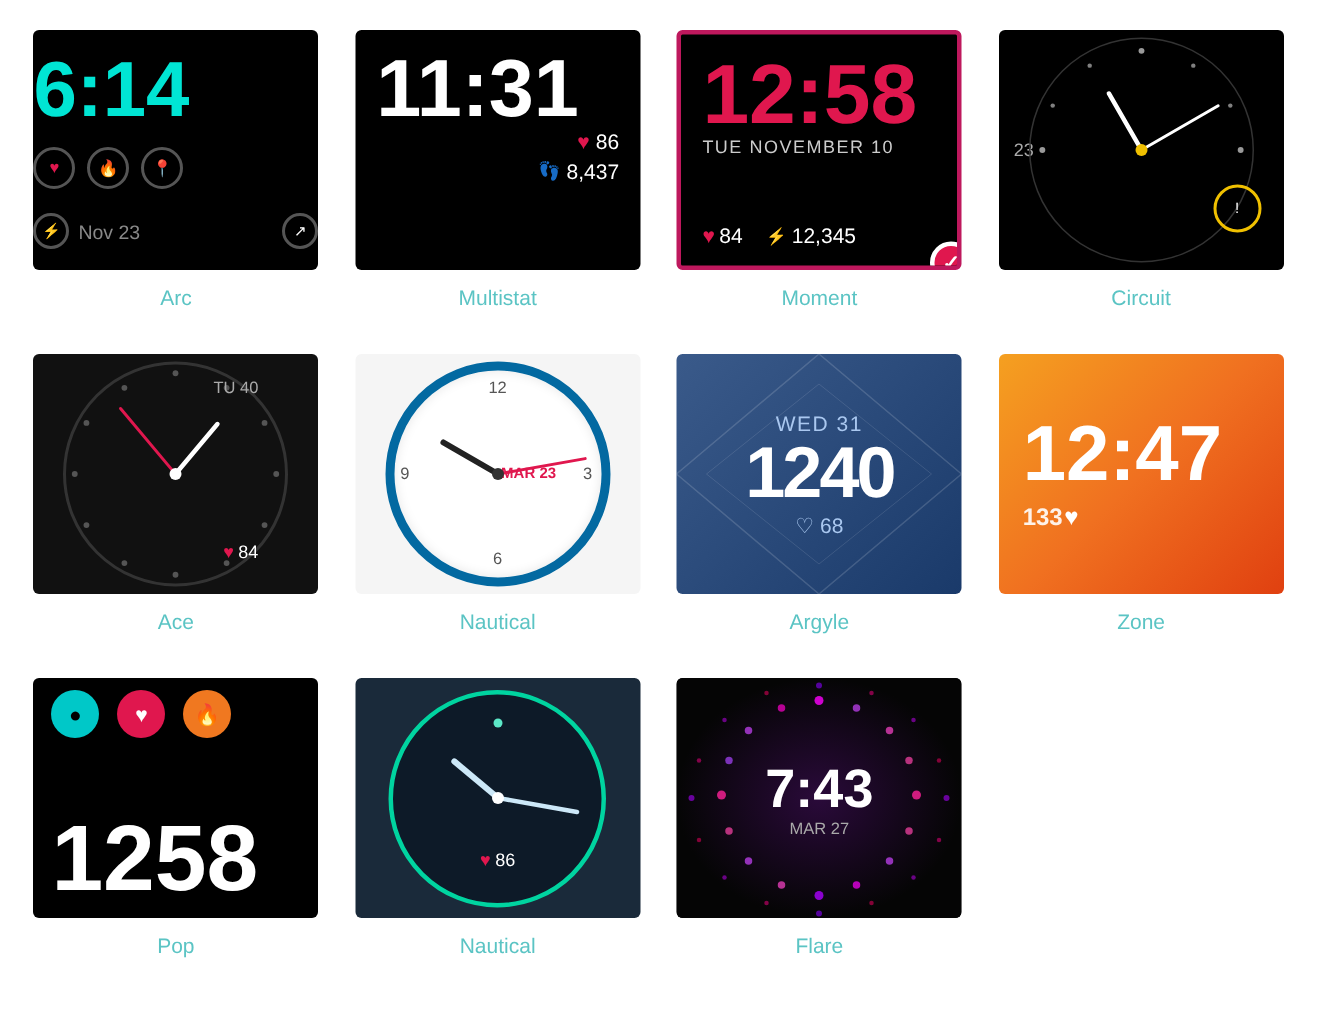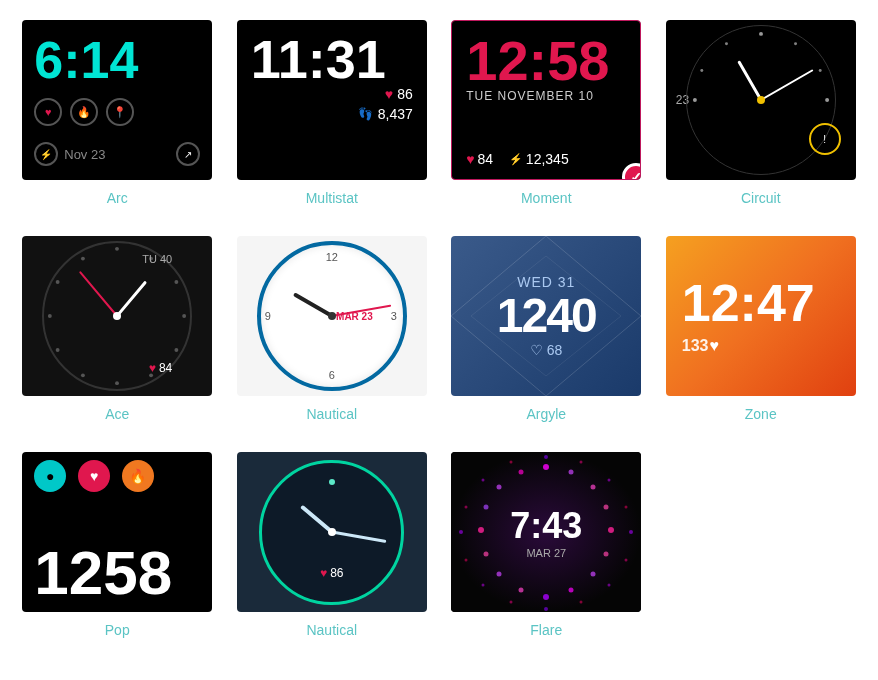--- a/index.html
+++ b/index.html
@@ -20,36 +20,36 @@
     }
     .watch-face {
       width: 190px;
       height: 160px;
       border-radius: 4px;
       overflow: hidden;
       position: relative;
       flex-shrink: 0;
     }
     .watch-face.selected {
-      border: 1px solid #be185d;
+      border: 3px solid #be185d;
     }
     .watch-name {
       margin-top: 10px;
       color: #5bc4c4;
       font-size: 14px;
       text-align: center;
     }
 
     
     .face-arc {
       background: #000;
       display: flex;
       flex-direction: column;
       justify-content: space-between;
-      padding: 10px 12px;
+      padding: 10px 0;
     }
     .arc-time {
       color: #00e5d4;
       font-size: 52px;
       font-weight: bold;
       line-height: 1;
       margin-top: 4px;
     }
     .arc-icons {
       display: flex;
@@ -367,21 +367,21 @@
 
     
     .face-nautical {
       background: #f5f5f5;
       display: flex; align-items: center; justify-content: center;
       position: relative;
     }
     .naut-dial {
       width: 150px; height: 150px;
       border-radius: 50%;
-      border: 4px solid #0369a1;
+      border: 6px solid #0369a1;
       position: relative;
       display: flex; align-items: center; justify-content: center;
       background: #fff;
       box-shadow: inset 0 0 8px rgba(0,0,0,0.1);
     }
     .naut-hour-hand {
       position: absolute;
       bottom: 50%;
       left: 50%;
       width: 4px;

